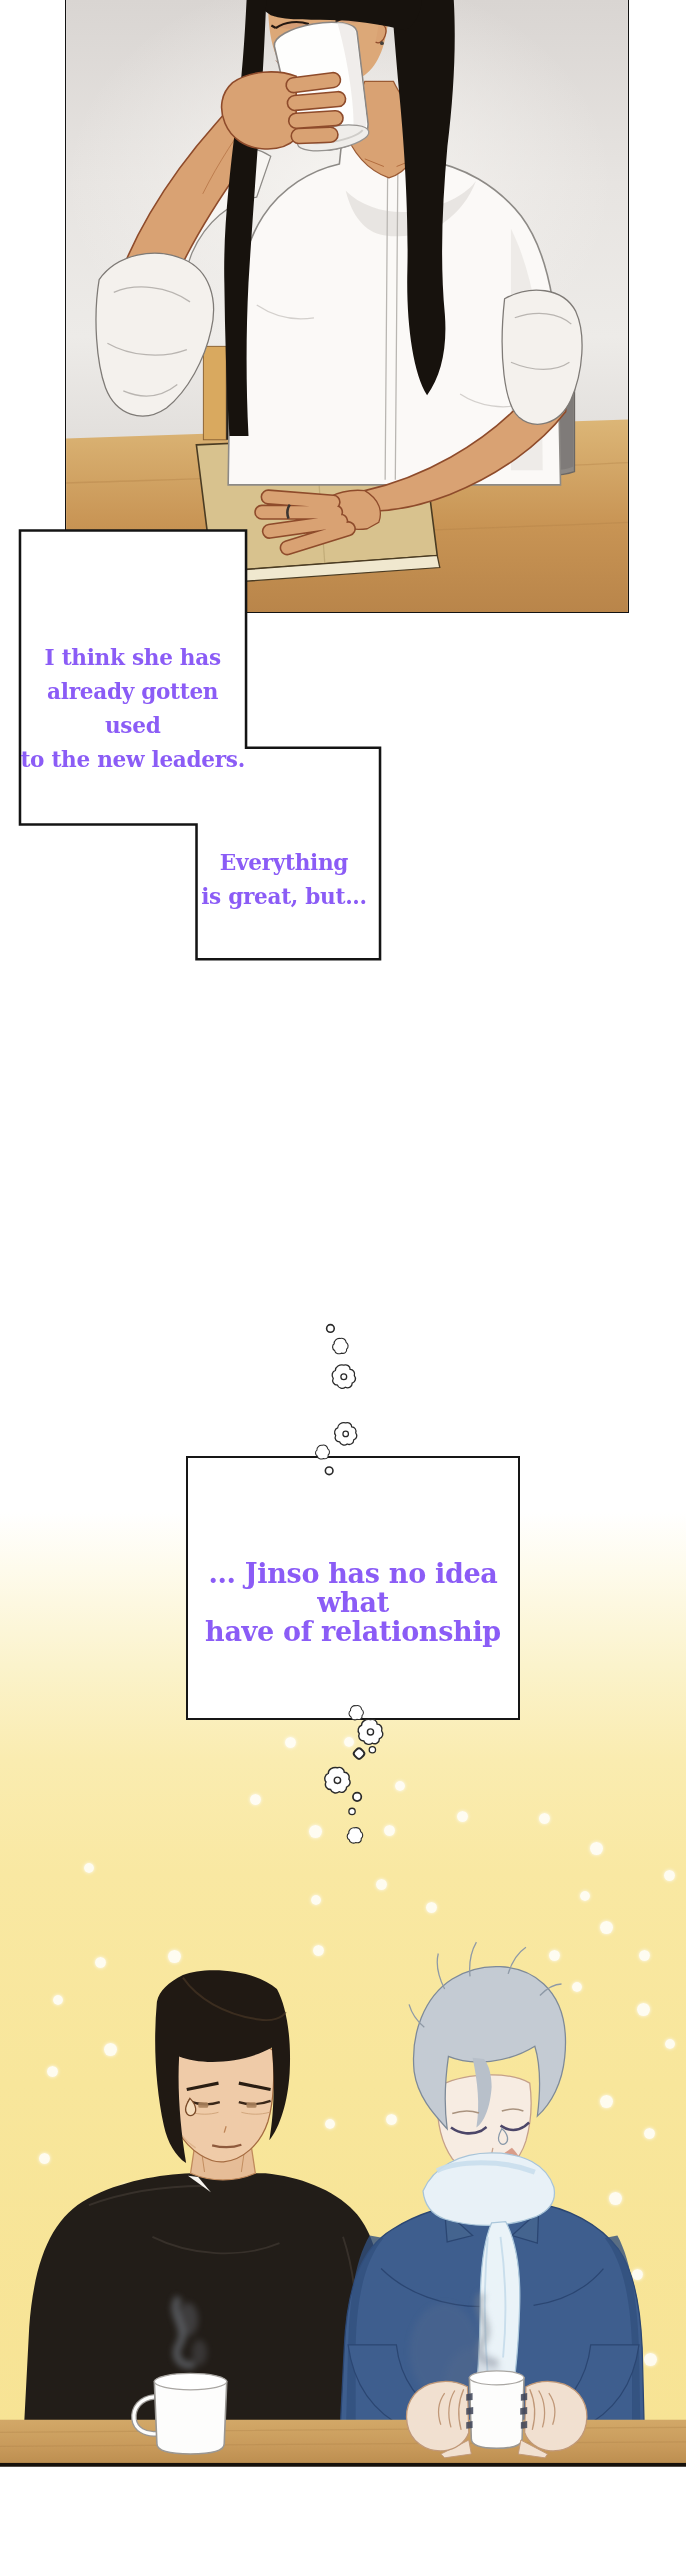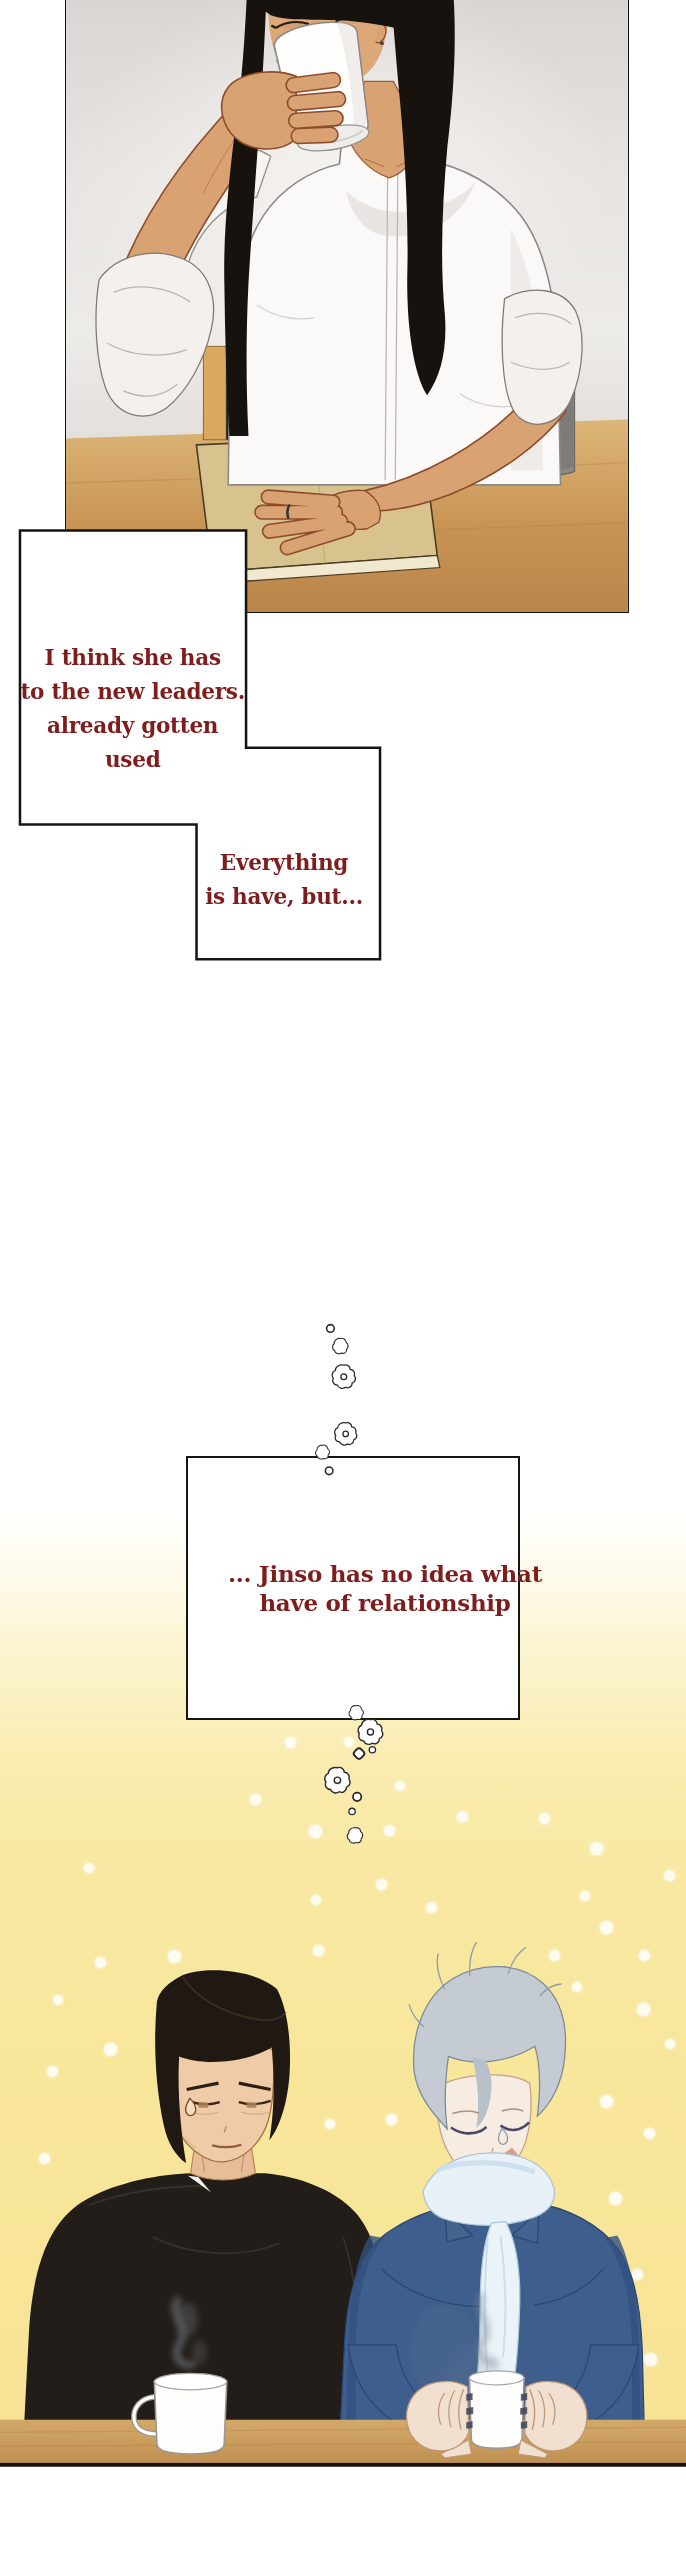--- a/index.html
+++ b/index.html
@@ -7,23 +7,23 @@
         font-family:"DejaVu Serif","Liberation Serif",serif;}
   
   .panel-top{position:absolute;left:65px;top:0;width:562px;height:612px;
              border:1.9px solid #121212;border-top:none;box-sizing:content-box;}
   .panel-top svg{display:block;}
   
   .svg-box12{position:absolute;left:12.7px;top:521px;z-index:4;}
   
   .box3{position:absolute;left:186px;top:1456px;width:334px;height:264px;background:#ffffff;
         border:2.5px solid #161616;box-sizing:border-box;z-index:4;}
-  .dlg{position:absolute;z-index:5;text-align:center;color:#7f1d1d;font-weight:700;
+  .dlg{position:absolute;z-index:5;text-align:center;color:#8b5cf6;font-weight:700;
        font-size:21.6px;line-height:34px;letter-spacing:-0.3px;}
-  .dlg3{font-size:23px;line-height:29px;padding-left:32px;}
+  .dlg3{font-size:27px;line-height:29px;}
   
   .bg-bottom{position:absolute;left:0;top:1512px;width:686px;height:953px;z-index:1;
      background:linear-gradient(to bottom,rgba(255,255,255,0) 0%,#FEFBEC 6%,#FBF3CC 16%,
         #FAECB0 26%,#F9E8A2 38%,#F8E69B 60%,#F7E394 100%);}
   .dot{position:absolute;border-radius:50%;background:rgba(255,255,255,.85);
        box-shadow:0 0 3.8px rgba(255,255,255,.9);}
   .svg-flowers{position:absolute;left:254px;top:1296px;z-index:6;}
   .svg-bottom{position:absolute;left:0;top:1938px;z-index:3;}
 </style>
 </head>
@@ -142,26 +142,26 @@
       <path d="M352,794 C348,800 347,808 350,816" stroke="#3A3430" stroke-width="4" fill="none"></path>
     </g>
   </svg>
   </div>
 
   <svg class="svg-box12" width="381" height="451" viewBox="0 0 600 710">
     <path d="M11,15 L367,15 L367,357 L578,357 L578,690 L289,690 L289,478 L11,478 Z" fill="#FFFFFF" stroke="#141414" stroke-width="4"></path>
   </svg>
   <div class="dlg" style="left:19.7px;top:641px;width:226px;">
     <div>I think she has</div>
+    <div>already gotten used</div>
     <div>to the new leaders.</div>
-    <div>already gotten used</div>
   </div>
   <div class="dlg" style="left:196px;top:846px;width:176px;">
     <div>Everything</div>
-    <div>is have, but...</div>
+    <div>is great, but...</div>
   </div>
 
   <div class="bg-bottom" id="bgBottom">
       <div class="dot" style="left: 285px; top: 225px; height: 11.4px; width: 11.4px;"></div>
       <div class="dot" style="left: 344px; top: 225px; height: 10.2px; width: 10.2px;"></div>
       <div class="dot" style="left: 250px; top: 282px; height: 11.4px; width: 11.4px;"></div>
       <div class="dot" style="left: 309px; top: 313px; height: 12.7px; width: 12.7px;"></div>
       <div class="dot" style="left: 384px; top: 313px; height: 11.4px; width: 11.4px;"></div>
       <div class="dot" style="left: 395px; top: 269px; height: 10.2px; width: 10.2px;"></div>
       <div class="dot" style="left: 457px; top: 299px; height: 11.4px; width: 11.4px;"></div>

